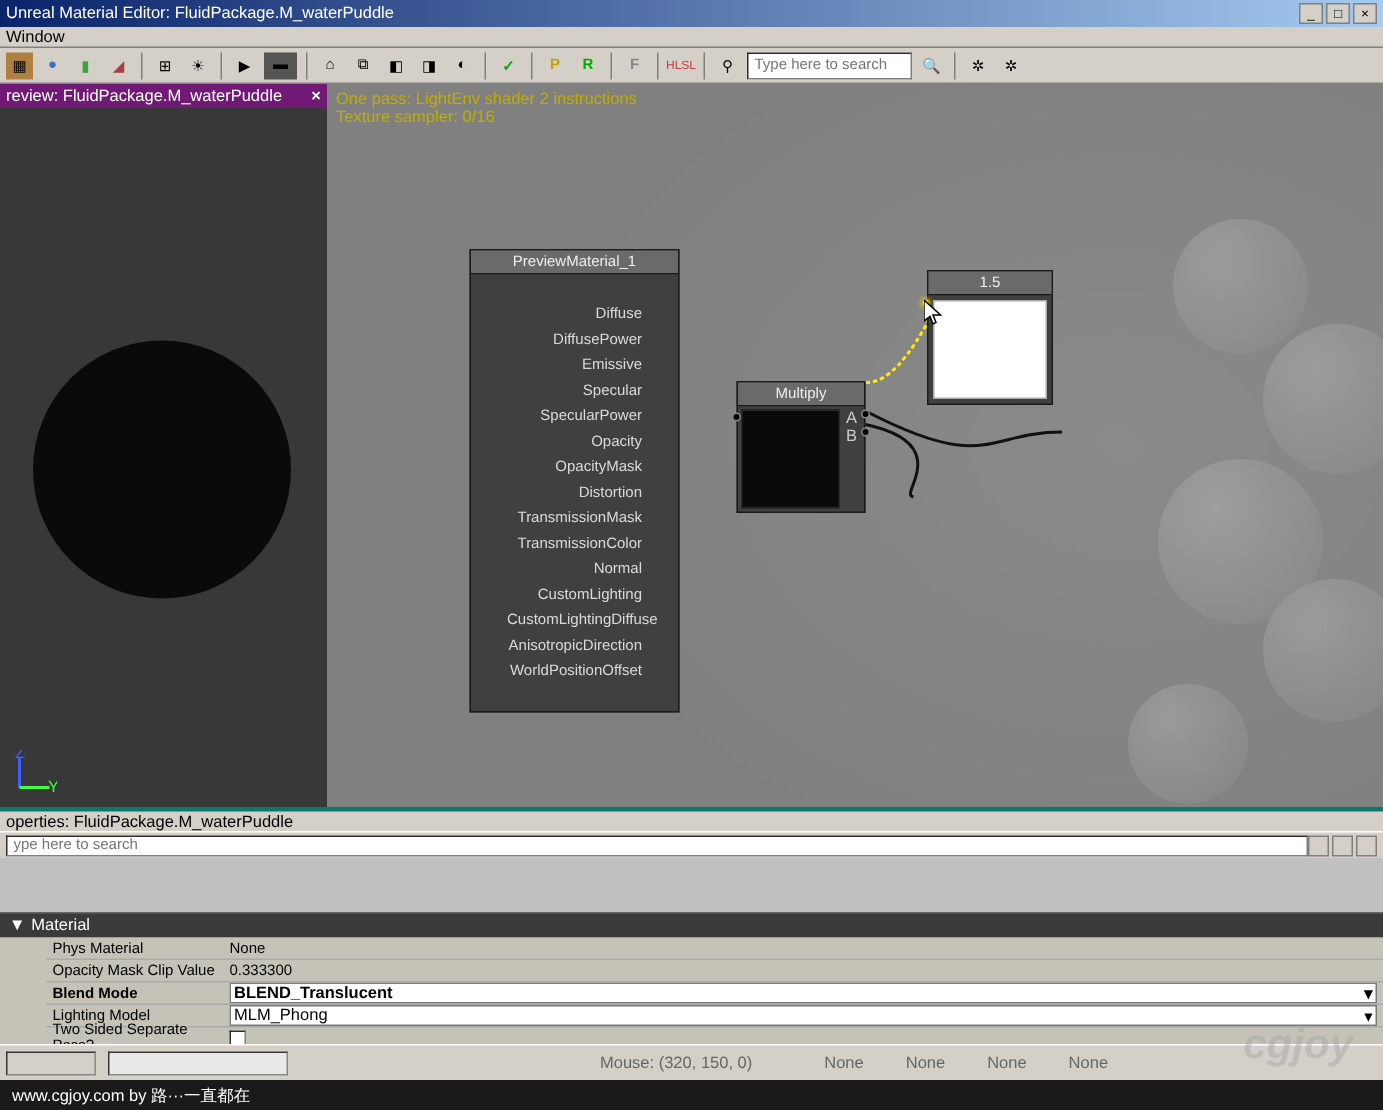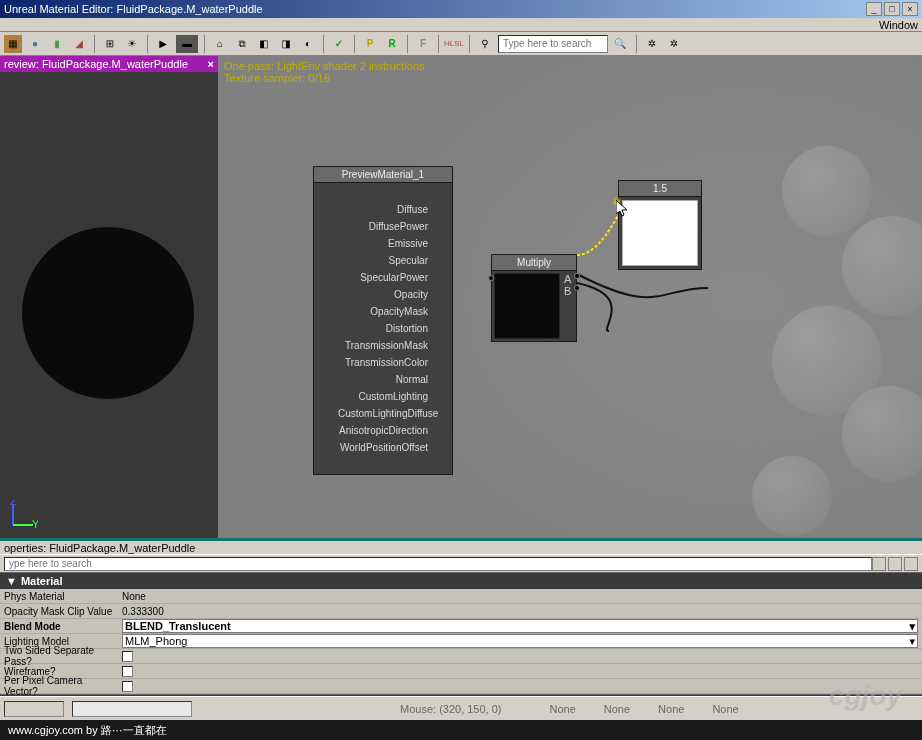--- a/index.html
+++ b/index.html
@@ -1,27 +1,27 @@
 <!DOCTYPE html>
 <html><head>
 <meta charset="utf-8">
 <style>
 * { margin: 0; padding: 0; box-sizing: border-box; font-family: Tahoma, Arial, sans-serif; font-size: 11px; }
 body { width: 922px; height: 740px; background: #c0c0c0; overflow: hidden; position: relative; }
 .title-bar { height: 18px; background: linear-gradient(to right, #0a246a, #a6caf0); color: #fff; display: flex; align-items: center; padding: 0 4px; font-size: 11px; }
 .title-bar .win-btns { margin-left: auto; display: flex; gap: 2px; }
 .win-btn { width: 16px; height: 14px; background: #d4d0c8; border: 1px solid #808080; display: flex; align-items: center; justify-content: center; font-size: 9px; color: #000; }
-.menu-bar { height: 14px; background: #d4d0c8; display: flex; align-items: center; padding: 0 4px; font-size: 11px; color: #000; border-bottom: 1px solid #808080; justify-content: flex-end; }
+.menu-bar { height: 14px; background: #d4d0c8; display: flex; align-items: center; padding: 0 4px; font-size: 11px; color: #000; border-bottom: 1px solid #808080; }
 .toolbar { height: 24px; background: #d4d0c8; display: flex; align-items: center; padding: 0 4px; gap: 4px; border-bottom: 1px solid #808080; }
 .tool-btn { width: 18px; height: 18px; background: #d4d0c8; border: 1px solid transparent; display: flex; align-items: center; justify-content: center; font-size: 10px; }
 .tool-sep { width: 1px; height: 18px; background: #808080; margin: 0 2px; }
 .search-input { height: 18px; width: 110px; border: 1px inset #808080; background: #fff; padding: 0 4px; font-size: 10px; }
 .main-area { display: flex; height: 482px; }
 .preview-panel { width: 218px; background: #202020; display: flex; flex-direction: column; }
-.panel-header { height: 16px; background: #a21caf; color: #fff; font-size: 10px; display: flex; align-items: center; padding: 0 4px; }
+.panel-header { height: 16px; background: #701a75; color: #fff; font-size: 10px; display: flex; align-items: center; padding: 0 4px; }
 .panel-header .close-x { margin-left: auto; color: #fff; font-weight: bold; cursor: pointer; }
 .preview-canvas { flex: 1; background: #383838; position: relative; }
 .preview-sphere { position: absolute; top: 155px; left: 22px; width: 172px; height: 172px; border-radius: 50%; background: #0a0a0a; }
 .axis-widget { position: absolute; bottom: 8px; left: 8px; width: 30px; height: 30px; }
 .graph-panel { flex: 1; background: #808080; position: relative; overflow: hidden; }
 .graph-bg { position: absolute; top: 0; left: 0; right: 0; bottom: 0; background: radial-gradient(ellipse 400px 300px at 75% 50%, rgba(255,255,255,0.08), transparent); }
 .bubbles { position: absolute; right: 0; top: 80px; width: 200px; height: 400px; opacity: 0.25; }
 .bubble { position: absolute; border-radius: 50%; background: radial-gradient(circle at 35% 30%, #ddd, #888); }
 .instruction-text { position: absolute; top: 4px; left: 6px; color: #bfae00; font-size: 10px; line-height: 12px; }
 .node { position: absolute; background: #404040; border: 1px solid #1a1a1a; }
@@ -31,23 +31,23 @@
 .node-dot { position: absolute; width: 6px; height: 6px; border-radius: 50%; background: #000; border: 1px solid #888; }
 .node-yellow-dot { background: #ffea00; border: 1px solid #aa9900; box-shadow: 0 0 3px #ffea00; }
 .color-pin { width: 8px; height: 6px; margin: 1px 0; }
 .preview-box { background: #0a0a0a; border: 1px solid #2a2a2a; }
 .white-preview { background: #fff; border: 1px solid #aaa; }
 .properties-bar { height: 16px; background: #d4d0c8; color: #000; font-size: 10px; display: flex; align-items: center; padding: 0 4px; border-top: 3px solid #0f766e; }
 .search-row { height: 18px; background: #d4d0c8; display: flex; align-items: center; padding: 0 4px; border-top: 1px solid #fff; }
 .search-row input { flex: 1; height: 14px; border: 1px inset #808080; padding: 0 4px; font-size: 10px; background: #fff; }
 .search-row .flags { margin-left: auto; display: flex; gap: 2px; }
 .flag { width: 14px; height: 14px; background: #d4d0c8; border: 1px solid #808080; }
-.section-header { background: #3a3a3a; color: #fff; font-size: 10px; font-weight: bold; padding: 2px 6px; border-top: 1px solid #666; }
+.section-header { background: #3a3a3a; color: #fff; font-size: 10px; font-weight: normal; padding: 2px 6px; border-top: 1px solid #666; margin-top: 36px; }
 .prop-table { width: 100%; background: #c5c2b8; }
-.prop-row { display: flex; height: 15px; border-bottom: 1px solid #aaa; align-items: center; }
+.prop-row { display: flex; height: 15px; border-bottom: 1px solid #aaa; align-items: center; margin-left: 31px; }
 .prop-label { width: 118px; padding: 0 4px; font-size: 10px; color: #000; }
 .prop-value { flex: 1; padding: 0 4px; font-size: 10px; color: #000; display: flex; align-items: center; }
 .prop-select { flex: 1; height: 14px; border: 1px solid #7a7a7a; background: #fff; font-size: 10px; padding: 0 2px; display: flex; align-items: center; }
 .prop-select .arrow { margin-left: auto; }
 .prop-check { width: 11px; height: 11px; border: 1px inset #808080; background: #fff; }
 .status-bar { position: absolute; bottom: 20px; left: 0; right: 0; height: 24px; background: #d4d0c8; display: flex; align-items: center; padding: 0 4px; gap: 8px; border-top: 1px solid #fff; font-size: 10px; }
 .watermark { position: absolute; bottom: 28px; right: 20px; color: #aaa; font-size: 28px; font-weight: bold; opacity: 0.5; font-style: italic; }
 .footer-bar { position: absolute; bottom: 0; left: 0; right: 0; height: 20px; background: #1a1a1a; color: #fff; display: flex; align-items: center; padding: 0 8px; font-size: 11px; }
 .wire { position: absolute; pointer-events: none; }
 .cursor { position: absolute; width: 12px; height: 18px; z-index: 100; }

